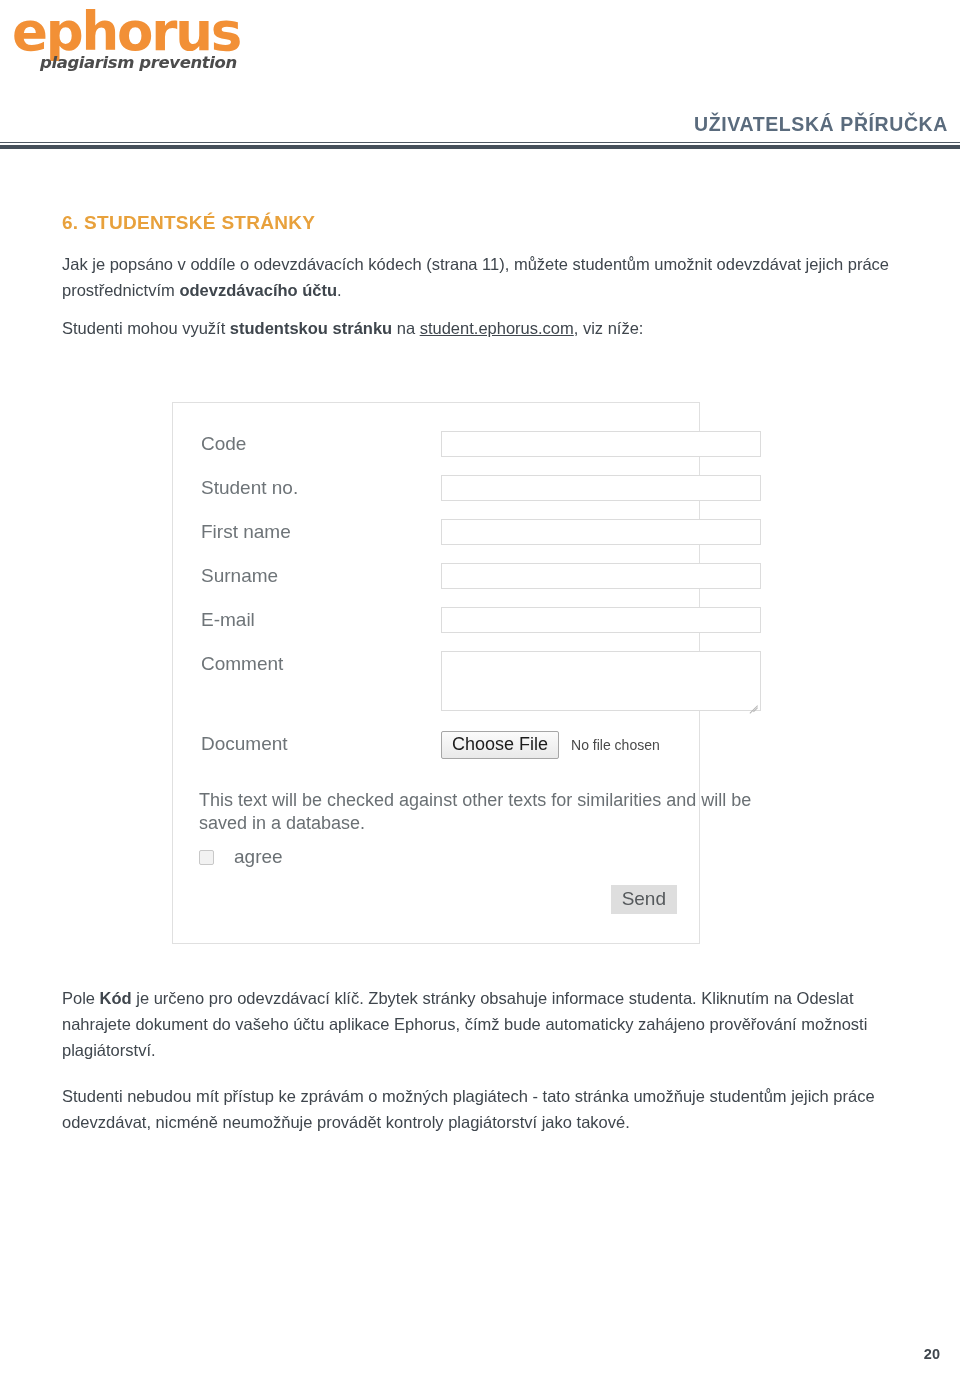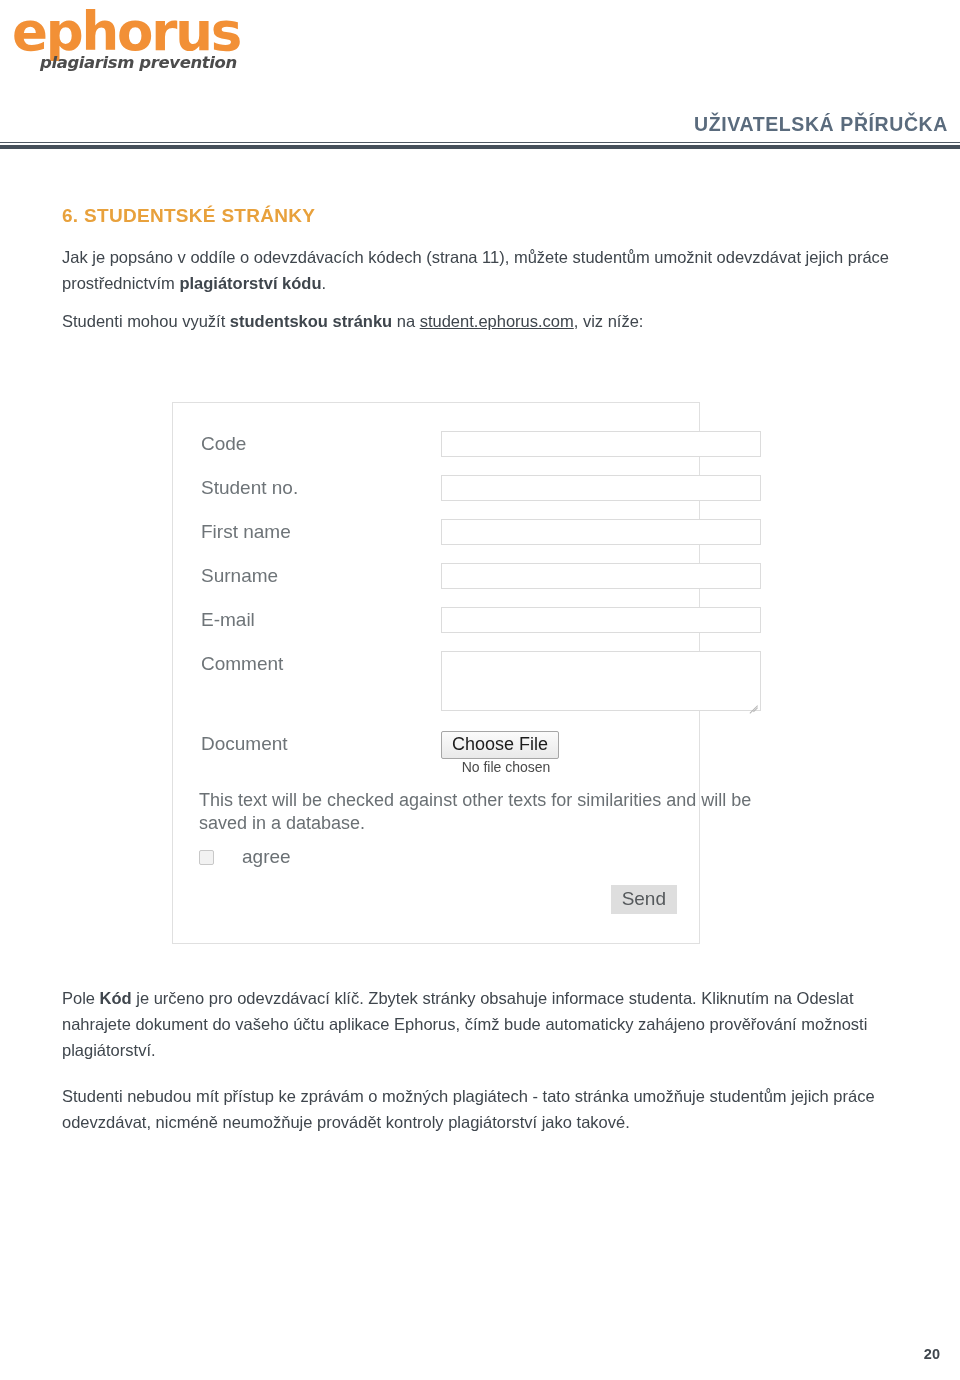--- a/index.html
+++ b/index.html
@@ -84,21 +84,21 @@
   .header-rule .rule-thick {
     height: 4px;
     background: #46505a;
     width: 100%;
   }
 
   
   .content {
     position: absolute;
     left: 62px;
-    top: 205px;
+    top: 212px;
     width: 856px;
   }
   h1.section-heading {
     font-size: 19px;
     font-weight: 700;
     color: #e8a13c;
     letter-spacing: 0.3px;
     margin: 0 0 17px 0;
     padding: 0;
   }
@@ -199,21 +199,20 @@
     transform-origin: right bottom;
   }
 
   
   .file-row {
     position: absolute;
     left: 268px;
     top: 0;
     display: flex;
     align-items: center;
-    flex-direction: column;
   }
   .choose-file-btn {
     font-family: "Liberation Sans", sans-serif;
     font-size: 18px;
     color: #1c1c1c;
     background: linear-gradient(#fbfbfb, #e9e9e9);
     border: 1px solid #a6a6a6;
     border-radius: 2px;
     padding: 2px 10px 3px 10px;
     line-height: 1.15;
@@ -248,21 +247,21 @@
     height: 15px;
     border: 1px solid #c8c8c8;
     border-radius: 2px;
     background: #f2f2f2;
     box-sizing: border-box;
     display: inline-block;
   }
   .agree-label {
     font-size: 19px;
     color: #6a7074;
-    margin-left: 28px;
+    margin-left: 20px;
   }
   .send-btn {
     position: absolute;
     right: 22px;
     top: 482px;
     background: #dedede;
     color: #55595c;
     font-size: 19px;
     padding: 3px 11px 4px 11px;
     border: 0;
@@ -297,21 +296,21 @@
     <div class="rule-gap"></div>
     <div class="rule-thick"></div>
   </div>
 
 </div>
 
 <div class="content">
 
   <h1 class="section-heading">6. STUDENTSKÉ STRÁNKY</h1>
 
-  <p class="body-text para-gap-lg"><span>Jak je popsáno v oddíle o odevzdávacích kódech (strana 11), můžete studentům umožnit odevzdávat jejich práce prostřednictvím </span><b>plagiátorství kódu</b><span>.</span></p>
+  <p class="body-text para-gap-lg"><span>Jak je popsáno v oddíle o odevzdávacích kódech (strana 11), můžete studentům umožnit odevzdávat jejich práce prostřednictvím </span><b>odevzdávacího účtu</b><span>.</span></p>
 
   <p class="body-text"><span>Studenti mohou využít </span><b>studentskou stránku</b><span> na </span><a class="inline-link" href="#">student.ephorus.com</a><span>, viz níže:</span></p>
 
 </div>
 
 <div class="screenshot-figure">
   <div class="form-area">
 
     <div class="field-row" style="top:28px;">
       <span class="field-label">Code</span>

